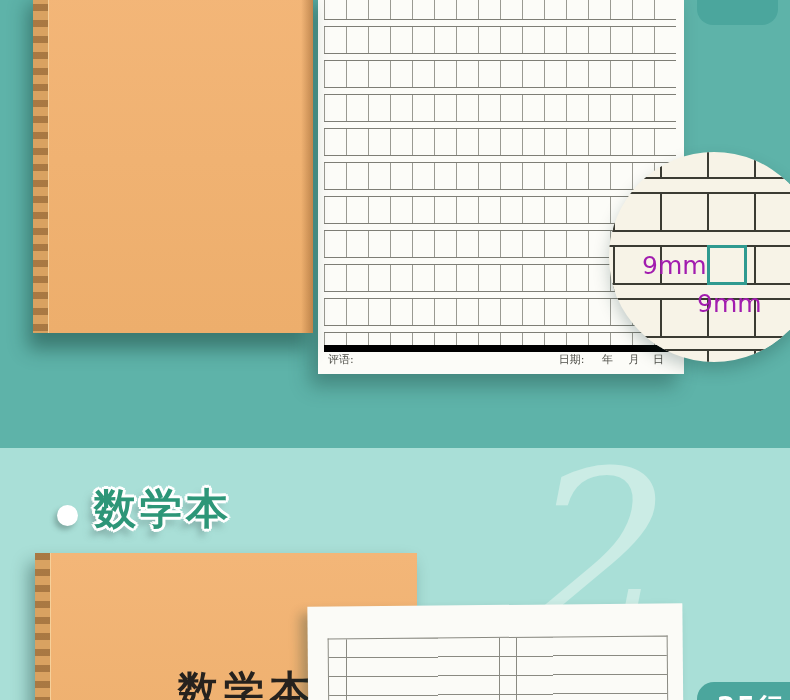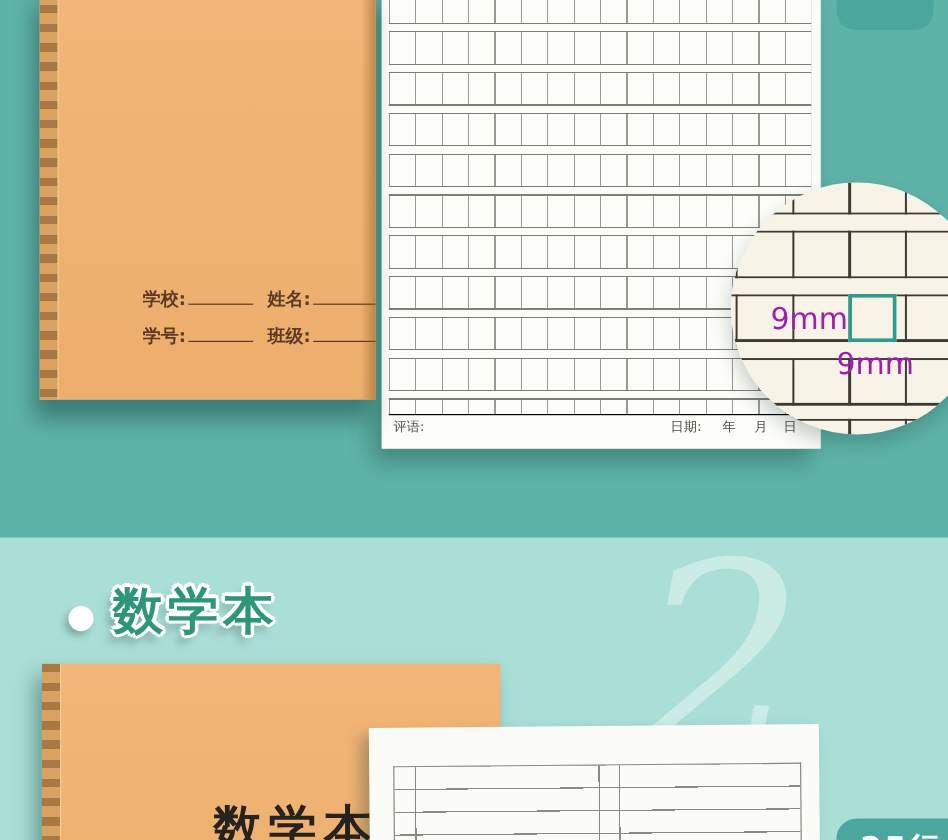--- a/index.html
+++ b/index.html
@@ -21,22 +21,22 @@
   .grid-paper{
     position:absolute;left:6px;right:8px;top:0;height:353px;
     background-color:#FCFCF8;
     background-image:
       repeating-linear-gradient(180deg, rgba(252,252,248,0) 0 28px, #FCFCF8 28px 34px),
       repeating-linear-gradient(180deg, #7E7E76 0 1px, rgba(0,0,0,0) 1px 27px, #7E7E76 27px 28px, rgba(0,0,0,0) 28px 34px),
       repeating-linear-gradient(90deg, #9A9A92 0 1px, rgba(0,0,0,0) 1px 22px);
   }
   .page-footer{
     position:absolute;left:6px;right:8px;top:353px;height:22px;
-    border-top:1px solid #000000;
-    display:flex;justify-content:space-between;align-items:center;
+    border-top:7px solid #000000;
+    display:flex;justify-content:space-between;align-items:flex-start;
     font-size:11px;color:#50504A;padding:0 12px 3px 4px;box-sizing:border-box;
   }
   .date-group span{display:inline-block;}
   .dg-y{margin-left:14px;} .dg-m{margin-left:12px;} .dg-d{margin-left:10px;}
 
   
   .cover-top{
     position:absolute;left:33px;top:-12px;width:280px;height:345px;
     background:linear-gradient(180deg,#F3B678,#EDAE6C);
     box-shadow:-5px 16px 18px rgba(15,50,45,.45);
@@ -149,28 +149,20 @@
           <span>日期:</span>
           <span class="dg-y">年</span>
           <span class="dg-m">月</span>
           <span class="dg-d">日</span>
         </span>
       </div>
     </div>
 
     <div class="cover-top">
       <div class="spine"></div>
-      <div class="cover-fields">
-        <div class="field-row">
-          <span class="f-label">学校:</span><span class="uline u1"></span><span class="f-label">姓名:</span><span class="uline u2"></span>
-        </div>
-        <div class="field-row">
-          <span class="f-label">学号:</span><span class="uline u1"></span><span class="f-label">班级:</span><span class="uline u2"></span>
-        </div>
-      </div>
       <div class="cover-edge"></div>
     </div>
 
     <div class="magnifier">
       <div class="mag-grid"></div>
       <div class="mag-square"></div>
       <span class="mag-label mag-w">9mm</span>
       <span class="mag-label mag-h">9mm</span>
     </div>
 

